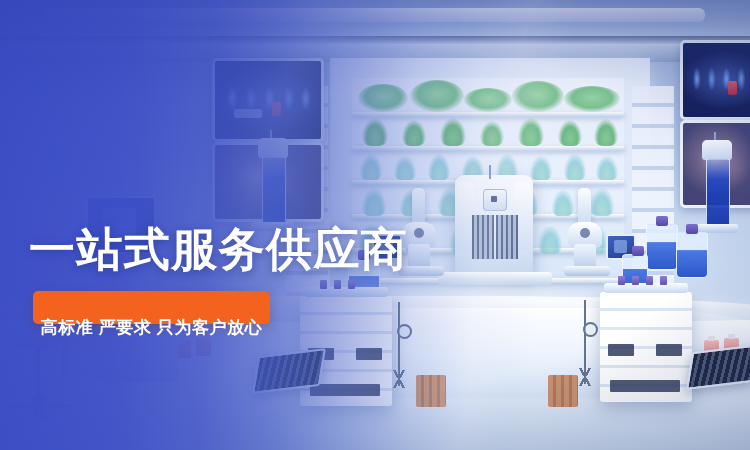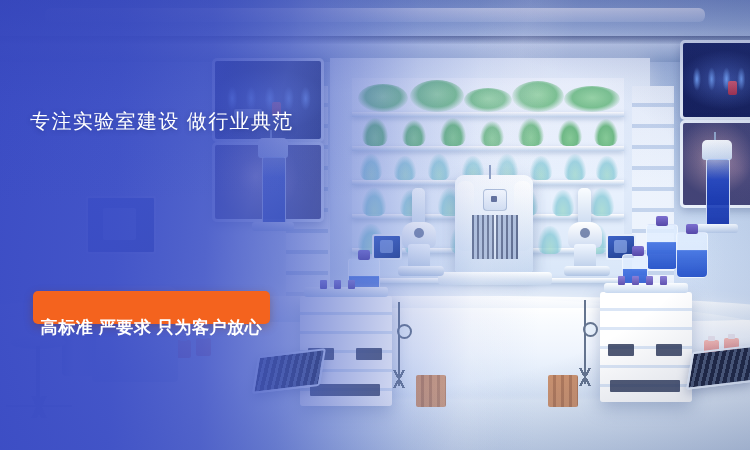--- a/index.html
+++ b/index.html
@@ -757,22 +757,22 @@
     <div class="stool-legs"></div>
 
     <div class="glass-sheen"></div>
     <div class="vignette"></div>
   </div>
 
   <div class="brand-overlay"></div>
   <div class="brand-overlay-top"></div>
 
   <div class="content">
-    <div class="tagline">专注实验室建设 做行业典范</div>
-
-
+
+
+    <div class="headline-2">一站式服务供应商</div>
 
     <div class="cta-badge">
       <span class="cta-text">高标准 严要求 只为客户放心</span>
     </div>
   </div>
 
 </div>
 
 </body></html>

